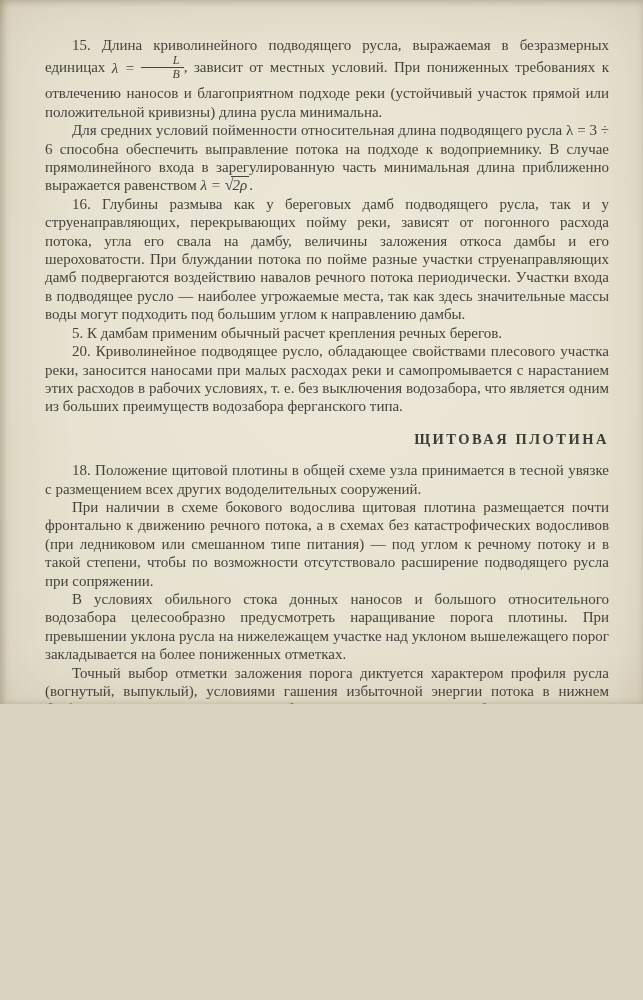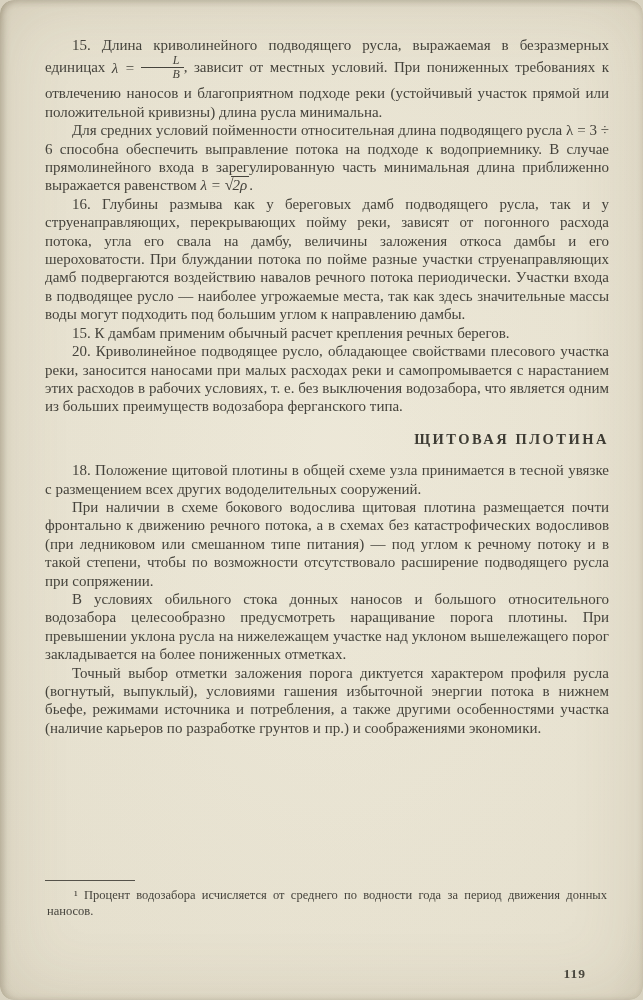--- a/index.html
+++ b/index.html
@@ -3,30 +3,29 @@
 <meta charset="utf-8">
 <style>
   html, body {
     margin: 0;
     padding: 0;
     background: #d8d2c0;
   }
   .page {
     position: relative;
     width: 643px;
-    height: 1000px;
+    height: 704px;
     margin: 0 auto;
     overflow: hidden;
     background:
       radial-gradient(ellipse at 52% 45%, rgba(255,255,255,0.06) 0%, rgba(125,110,75,0.07) 100%),
       linear-gradient(100deg, #ddd6c2 0px, #ebe6d5 7px, #ece7d6 96%, #e6e1cf 100%);
     box-shadow: inset 0 0 70px rgba(110,95,60,0.16), inset 4px 0 7px rgba(90,80,55,0.22), inset 0 3px 6px rgba(90,80,55,0.14);
     font-family: "Liberation Serif", "DejaVu Serif", serif;
     color: #45433c;
-    border-radius: 14px;
   }
   .text-block {
     position: absolute;
     left: 45px;
     right: 34px;
     top: 36px;
     max-height: 838px;
     overflow: hidden;
     font-size: 15px;
     line-height: 18.4px;
@@ -115,21 +114,21 @@
     <p class="para"><span>15. Длина криволинейного подводящего русла, выражаемая в безразмерных единицах</span>
       <span class="formula"><span>λ =</span>
         <span class="frac"><span class="num">L</span><span class="den">B</span></span></span><span>, зависит от местных условий. При пониженных требованиях к отвлечению наносов и благоприятном подходе реки (устойчивый участок прямой или положительной кривизны) длина русла минимальна.</span></p>
 
     <p class="para"><span>Для средних условий пойменности относительная длина подводящего русла λ = 3 ÷ 6 способна обеспечить выправление потока на подходе к водоприемнику. В случае прямолинейного входа в зарегулированную часть минимальная длина приближенно выражается равенством</span>
       <span class="formula sqrt"><span>λ =</span>
         <span class="radical">√</span><span class="radicand">2ρ</span></span><span>.</span></p>
 
     <p class="para">16. Глубины размыва как у береговых дамб подводящего русла, так и у струенаправляющих, перекрывающих пойму реки, зависят от погонного расхода потока, угла его свала на дамбу, величины заложения откоса дамбы и его шероховатости. При блуждании потока по пойме разные участки струенаправляющих дамб подвергаются воздействию навалов речного потока периодически. Участки входа в подводящее русло — наиболее угрожаемые места, так как здесь значительные массы воды могут подходить под большим углом к направлению дамбы.</p>
 
-    <p class="para">15. К дамбам применим обычный расчет крепления речных берегов.</p>
+    <p class="para">5. К дамбам применим обычный расчет крепления речных берегов.</p>
 
     <p class="para">20. Криволинейное подводящее русло, обладающее свойствами плесового участка реки, заносится наносами при малых расходах реки и самопромывается с нарастанием этих расходов в рабочих условиях, т. е. без выключения водозабора, что является одним из больших преимуществ водозабора ферганского типа.</p>
 
     <h2 class="heading">ЩИТОВАЯ ПЛОТИНА</h2>
 
     <p class="para">18. Положение щитовой плотины в общей схеме узла принимается в тесной увязке с размещением всех других вододелительных сооружений.</p>
 
     <p class="para">При наличии в схеме бокового водослива щитовая плотина размещается почти фронтально к движению речного потока, а в схемах без катастрофических водосливов (при ледниковом или смешанном типе питания) — под углом к речному потоку и в такой степени, чтобы по возможности отсутствовало расширение подводящего русла при сопряжении.</p>
 
 

